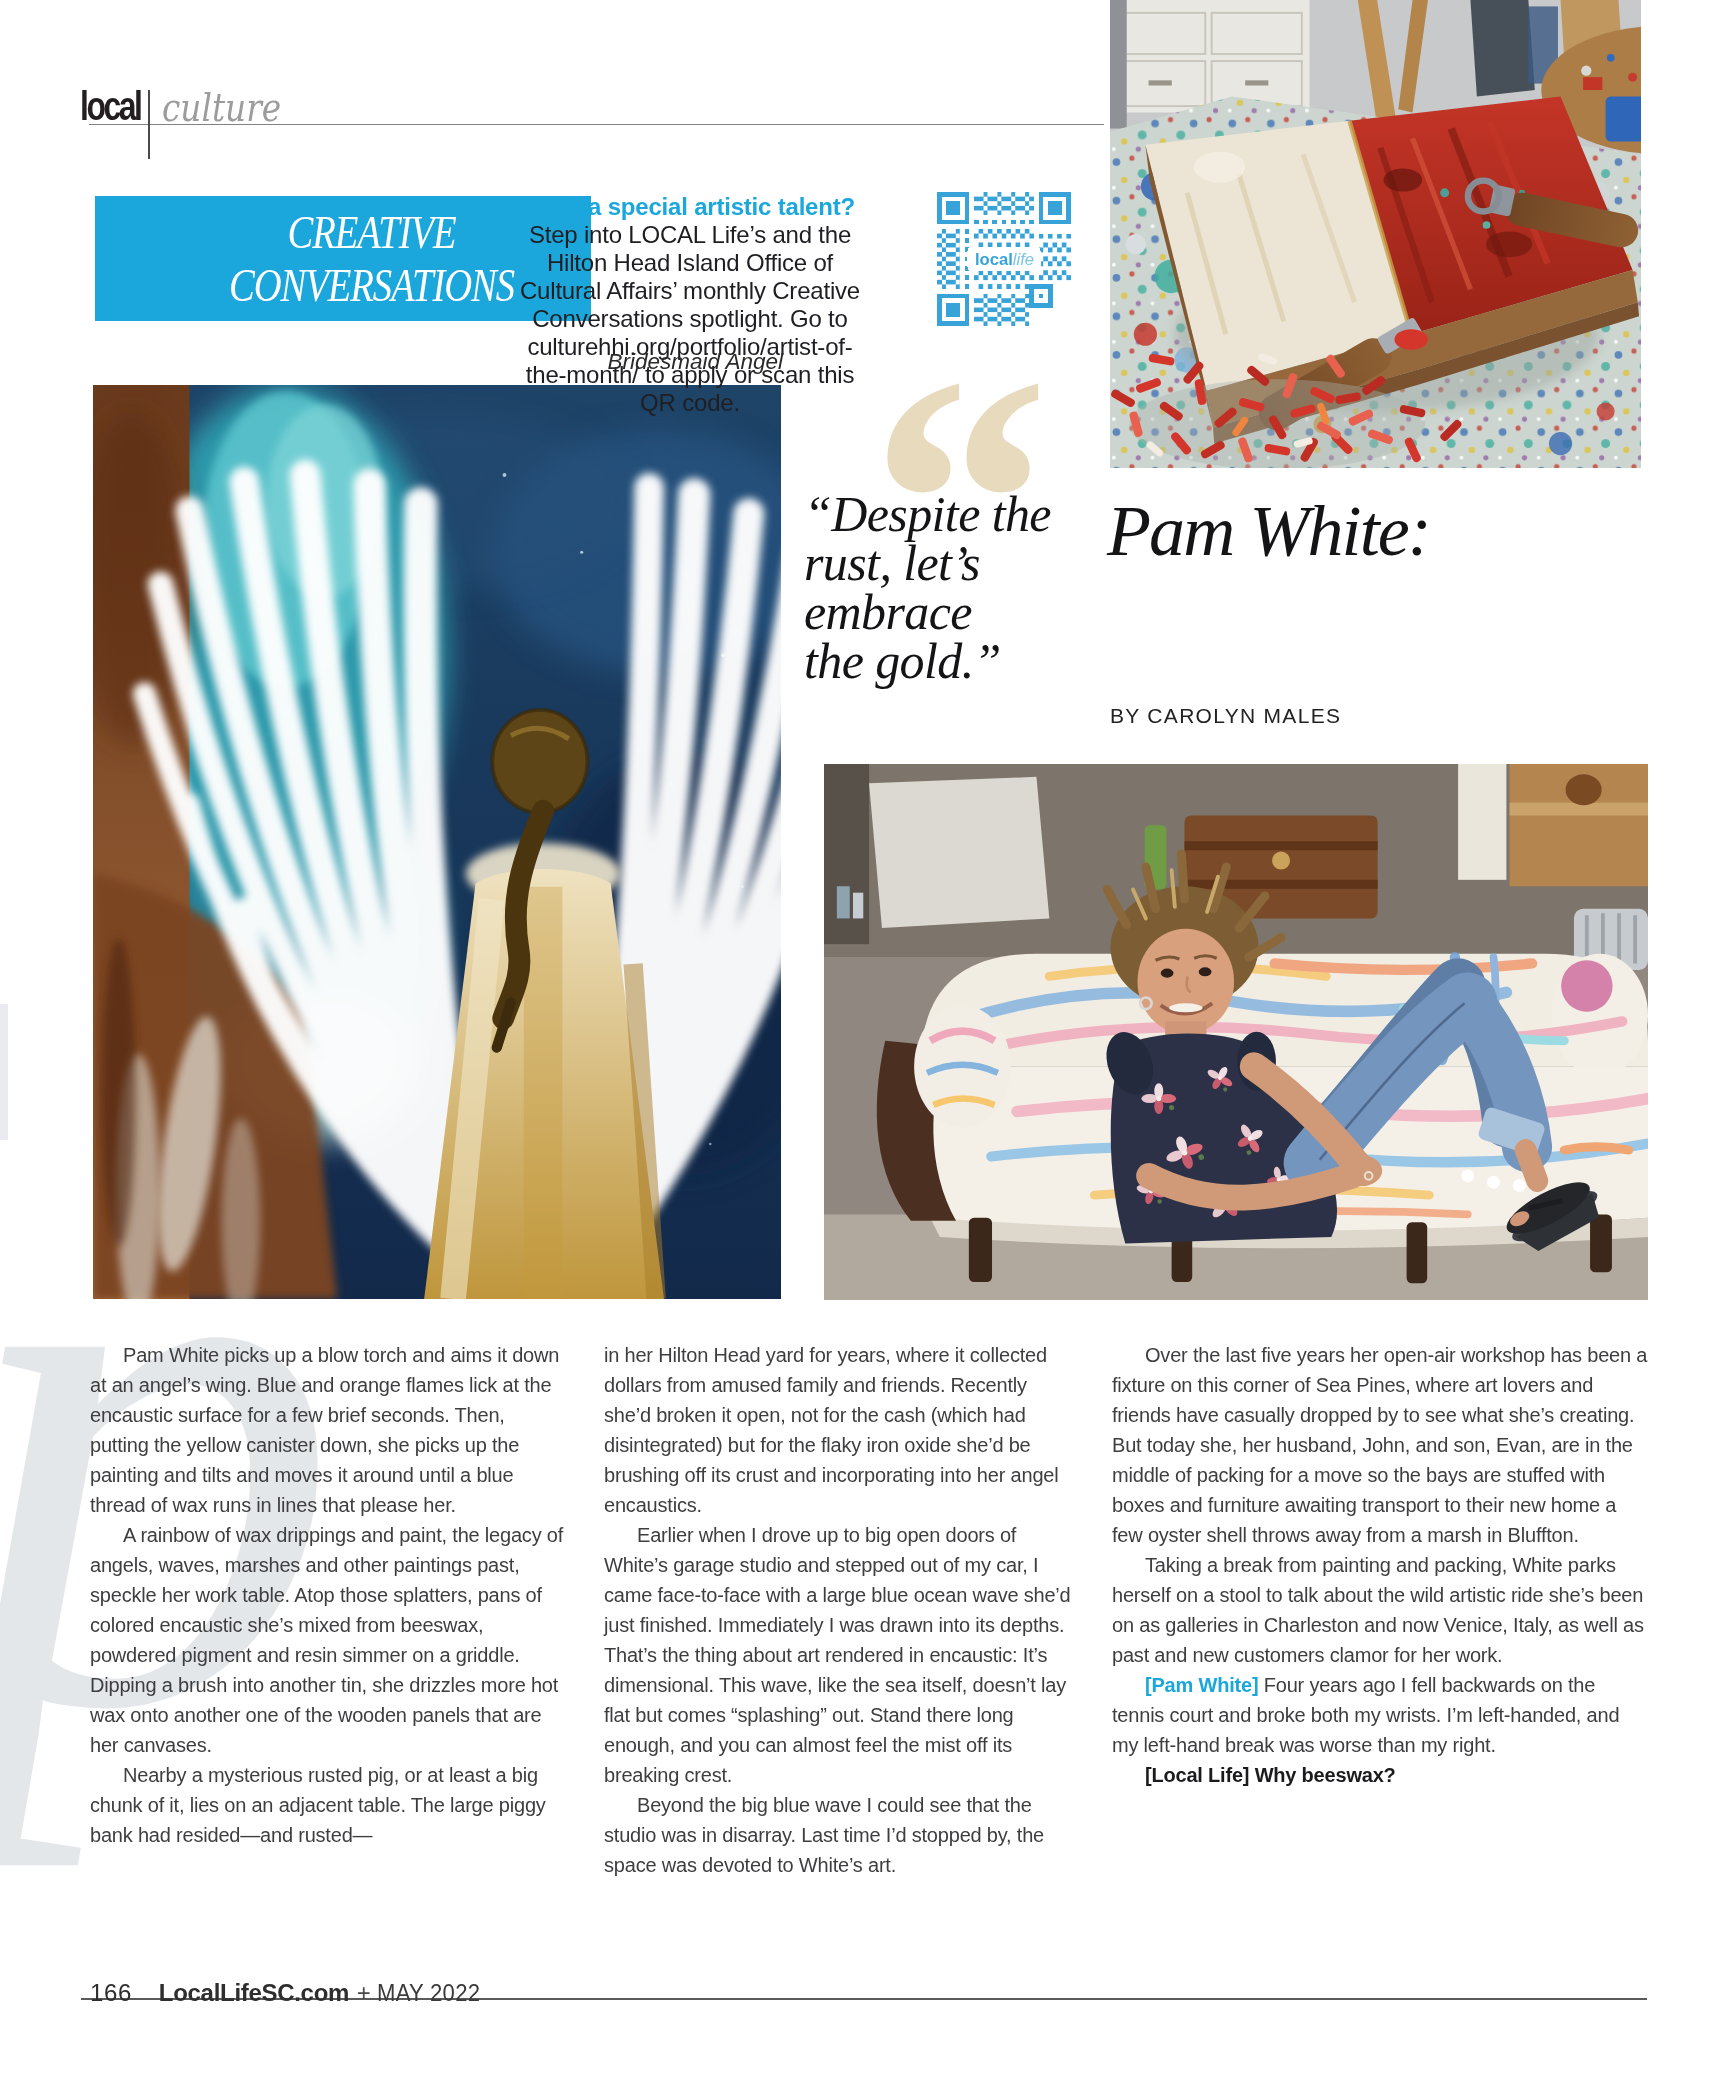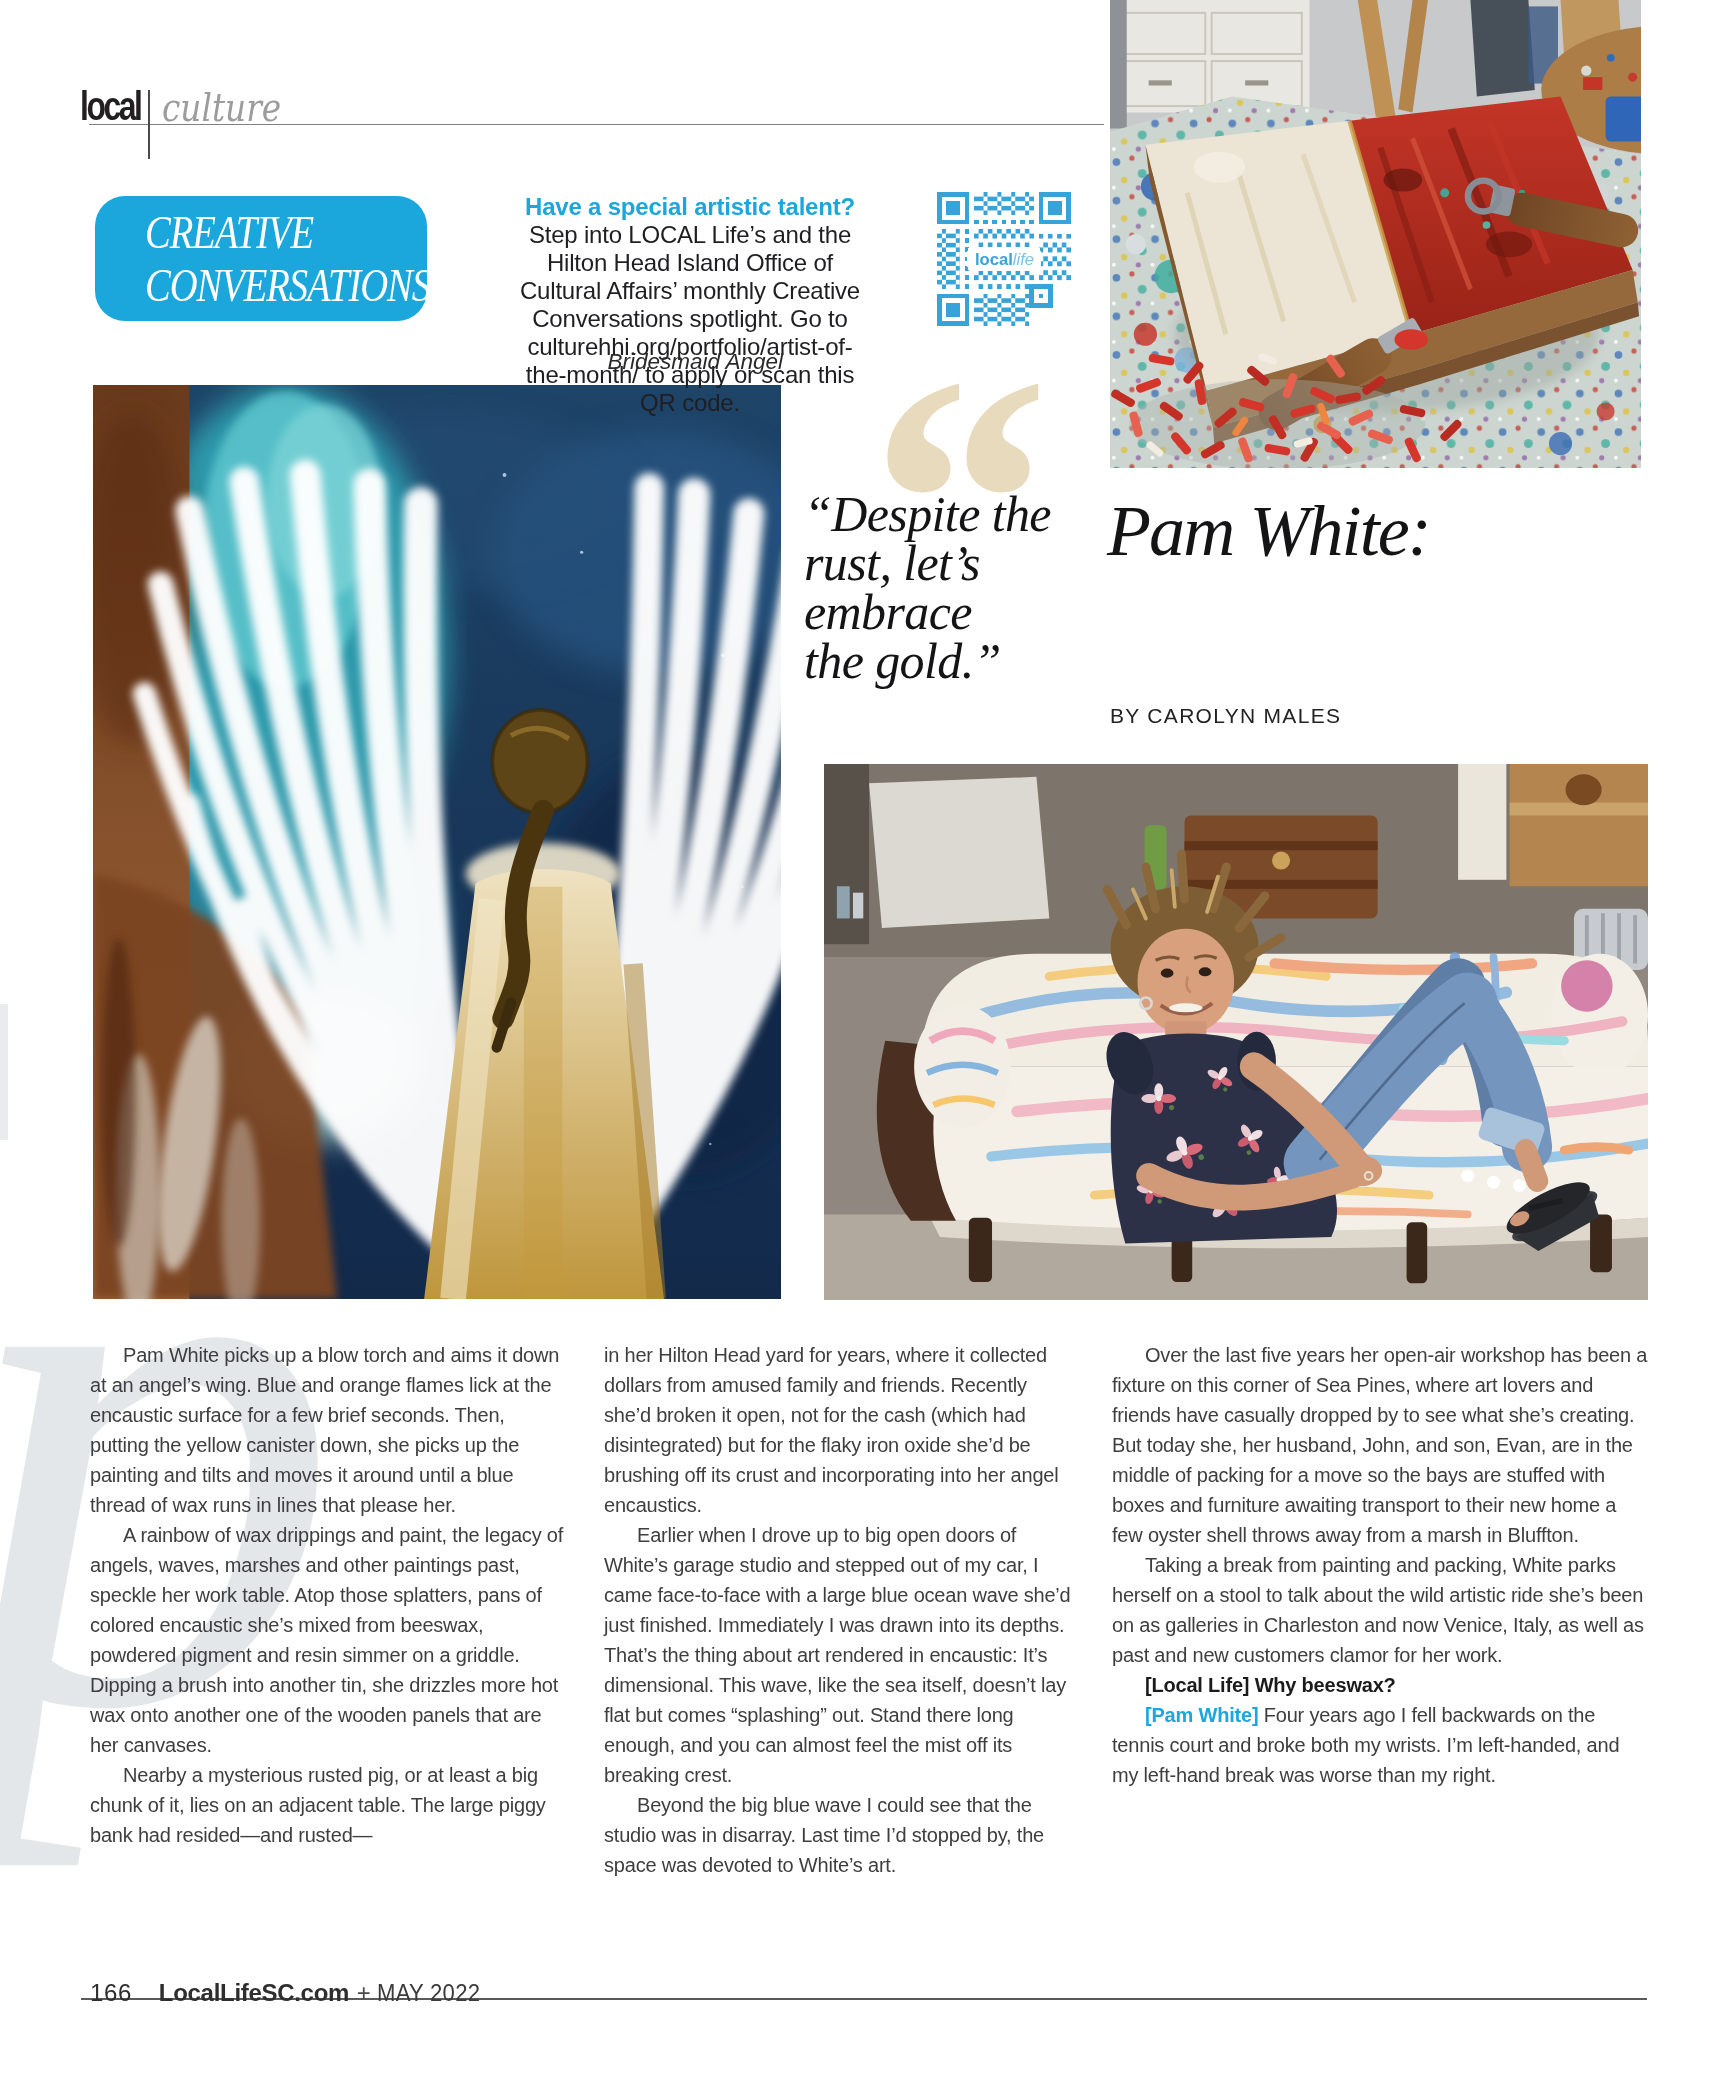--- a/index.html
+++ b/index.html
@@ -6,22 +6,22 @@
   .page{position:relative;width:1736px;height:2097px;background:#fff;overflow:hidden;
         font-family:"Liberation Sans",sans-serif;color:#3e3e40;}
   
   .brand{position:absolute;left:80px;top:86px;font-size:41px;line-height:1;font-weight:bold;
          letter-spacing:-3.2px;color:#231f20;transform:scaleX(.78);transform-origin:left top;z-index:3;}
   .brand-divider{position:absolute;left:148px;top:90px;width:1.9px;height:69px;background:#4a4a4a;z-index:3;}
   .section-script{position:absolute;left:162px;top:88px;font-family:"DejaVu Serif",serif;font-style:italic;
          font-size:39px;line-height:1;color:#9c9c9c;transform:scaleX(.84);transform-origin:left top;z-index:3;}
   .header-rule{position:absolute;left:89px;top:124px;width:1015px;height:1.3px;background:#818181;z-index:2;}
   
-  .promo-box{position:absolute;left:95px;top:196px;width:332px;height:125px;background:#1ba7dc;
-         box-sizing:border-box;padding:10.3px 19.3px 0 0;text-align:left;z-index:2;border-radius:30px;}
+  .promo-box{position:absolute;left:95px;top:196px;width:496px;height:125px;background:#1ba7dc;
+         box-sizing:border-box;padding:10.3px 19.3px 0 0;text-align:center;z-index:2;}
   .promo-box .bx{font-family:"Liberation Serif",serif;font-style:italic;color:#fff;font-size:46px;
          line-height:53px;letter-spacing:-1.3px;transform:scaleX(.84);transform-origin:right top;}
   .promo-text{position:absolute;left:511px;top:193px;width:358px;text-align:center;font-size:24px;
          line-height:28px;letter-spacing:-0.2px;color:#1f1f23;z-index:2;}
   .promo-lead{font-weight:bold;color:#1ba7dc;}
   .qr{position:absolute;left:937px;top:192px;width:134px;height:134px;z-index:2;}
   
   .art-caption{position:absolute;left:524px;top:349px;width:259px;text-align:right;font-style:italic;
          font-size:22.5px;color:#2a2a2a;z-index:2;}
   .quote-marks{position:absolute;left:870px;top:322px;font-family:"Liberation Serif",serif;font-weight:bold;
@@ -483,22 +483,22 @@
     <p class="indent">Nearby a mysterious rusted pig, or at least a big chunk of it, lies on an adjacent table. The large piggy bank had resided—and rusted—</p>
   </div>
   <div class="col col-2">
     <p>in her Hilton Head yard for years, where it collected dollars from amused family and friends. Recently she’d broken it open, not for the cash (which had disintegrated) but for the flaky iron oxide she’d be brushing off its crust and incorporating into her angel encaustics.</p>
     <p class="indent">Earlier when I drove up to big open doors of White’s garage studio and stepped out of my car, I came face-to-face with a large blue ocean wave she’d just finished. Immediately I was drawn into its depths. That’s the thing about art rendered in encaustic: It’s dimensional. This wave, like the sea itself, doesn’t lay flat but comes “splashing” out. Stand there long enough, and you can almost feel the mist off its breaking crest.</p>
     <p class="indent">Beyond the big blue wave I could see that the studio was in disarray. Last time I’d stopped by, the space was devoted to White’s art.</p>
   </div>
   <div class="col col-3">
     <p class="indent">Over the last five years her open-air workshop has been a fixture on this corner of Sea Pines, where art lovers and friends have casually dropped by to see what she’s creating. But today she, her husband, John, and son, Evan, are in the middle of packing for a move so the bays are stuffed with boxes and furniture awaiting transport to their new home a few oyster shell throws away from a marsh in Bluffton.</p>
     <p class="indent">Taking a break from painting and packing, White parks herself on a stool to talk about the wild artistic ride she’s been on as galleries in Charleston and now Venice, Italy, as well as past and new customers clamor for her work.</p>
+    <p class="indent"><span class="qa-speaker">[Pam White]</span><span> Four years ago I fell backwards on the tennis court and broke both my wrists. I’m left-handed, and my left-hand break was worse than my right.</span></p>
     <p class="indent qa-q">[Local Life] Why beeswax?</p>
-    <p class="indent"><span class="qa-speaker">[Pam White]</span><span> Four years ago I fell backwards on the tennis court and broke both my wrists. I’m left-handed, and my left-hand break was worse than my right.</span></p>
   </div>
 
   <div class="footer-rule"></div>
   <div class="footer">
     <span class="pn">166</span>
     <span class="site">LocalLifeSC.com</span>
     <span class="sep">+</span>
     <span class="issue">MAY 2022</span>
   </div>
 

